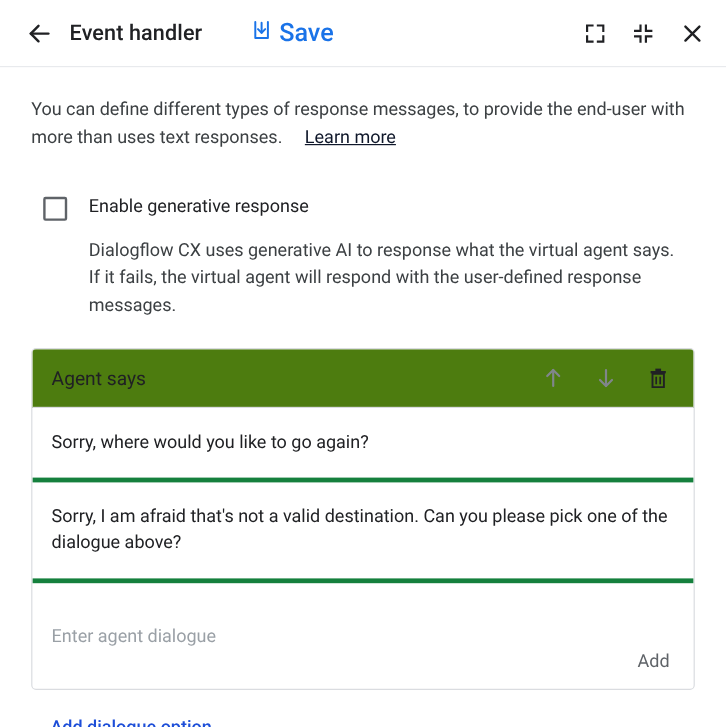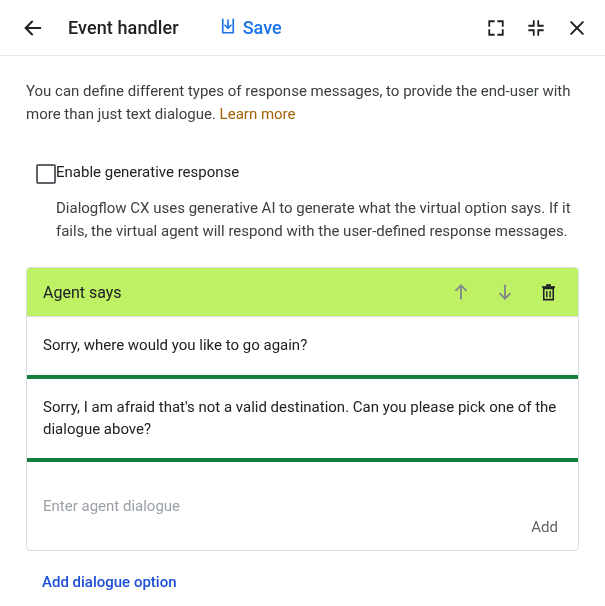--- a/index.html
+++ b/index.html
@@ -14,53 +14,53 @@
   .frame { width: 605px; height: 606px; position: relative; }
 
   
   .header {
     display: flex;
     align-items: center;
     padding: 10px 18px 10px 22px;
     border-bottom: 1px solid #e8eaed;
     height: 56px;
   }
-  .hdr-left { display: flex; align-items: center; gap: 24px; flex: 0 0 auto; justify-content: flex-end; }
+  .hdr-left { display: flex; align-items: center; gap: 14px; flex: 0 0 auto; justify-content: flex-end; }
   .hdr-title { font-size: 18px; font-weight: 500; letter-spacing: 0.1px; }
   .hdr-save {
     display: flex; align-items: center; gap: 6px;
-    color: #1a73e8; font-size: 18px; font-weight: 500;
+    color: #1a73e8; font-size: 21px; font-weight: 500;
     margin-left: 40px; cursor: pointer;
   }
   .hdr-right { margin-left: auto; display: flex; align-items: center; gap: 22px; }
   .icon-btn { cursor: pointer; display: inline-flex; }
 
   
   .body { padding: 24px 26px 0 26px; }
   .intro { font-size: 15px; line-height: 1.55; color: #3c4043; }
-  .intro a { color: #a16207; cursor: pointer; }
+  .intro a { color: #0f172a; text-decoration: underline; cursor: pointer; margin-left: 15px; }
 
   
-  .gen-block { display: flex; padding: 36px 6px 0 10px; }
+  .gen-block { display: flex; padding: 36px 6px 0 10px; gap: 18px; }
   .chk {
     width: 20px; height: 20px; border: 2px solid #5f6368; border-radius: 2px;
     flex: 0 0 auto; cursor: pointer; margin-top: 1px;
   }
   .gen-label { font-size: 15px; color: #202124; }
   .gen-desc { margin-top: 16px; font-size: 15px; line-height: 1.55; color: #3c4043; }
 
   
   .card {
     margin: 24px 0 0 0;
     border: 1px solid #dadce0;
     border-radius: 4px;
     overflow: hidden;
   }
   .card-hdr {
-    background: #bef264;
+    background: #4d7c0f;
     padding: 14px 16px;
     display: flex; align-items: center;
     border-bottom: 1px solid #dadce0;
   }
   .card-hdr-title { font-size: 16px; font-weight: 400; flex: 1; color: #202124; }
   .card-hdr-actions { display: flex; align-items: center; gap: 24px; margin-right: 4px; }
   .muted-icon { color: #80868b; }
   .dark-icon { color: #202124; }
 
   .row {
@@ -134,28 +134,28 @@
           <line x1="5" y1="5" x2="19" y2="19"></line>
           <line x1="19" y1="5" x2="5" y2="19"></line>
         </svg>
       </span>
     </div>
   </div>
 
   <div class="body">
 
     <div class="intro">
-      <span>You can define different types of response messages, to provide the end-user with more than just text dialogue. </span><a>Learn more</a>
+      <span>You can define different types of response messages, to provide the end-user with more than uses text responses. </span><a>Learn more</a>
     </div>
 
     <div class="gen-block">
       <div class="chk"></div>
       <div>
         <div class="gen-label">Enable generative response</div>
-        <div class="gen-desc">Dialogflow CX uses generative AI to generate what the virtual option says. If it fails, the virtual agent will respond with the user-defined response messages.</div>
+        <div class="gen-desc">Dialogflow CX uses generative AI to response what the virtual agent says. If it fails, the virtual agent will respond with the user-defined response messages.</div>
       </div>
     </div>
 
     <div class="card">
       <div class="card-hdr">
         <div class="card-hdr-title">Agent says</div>
         <div class="card-hdr-actions">
           <span class="icon-btn muted-icon">
             <svg width="20" height="20" viewBox="0 0 24 24" fill="none" stroke="currentColor" stroke-width="2.2" stroke-linecap="round" stroke-linejoin="round">
               <line x1="12" y1="20" x2="12" y2="4"></line>

